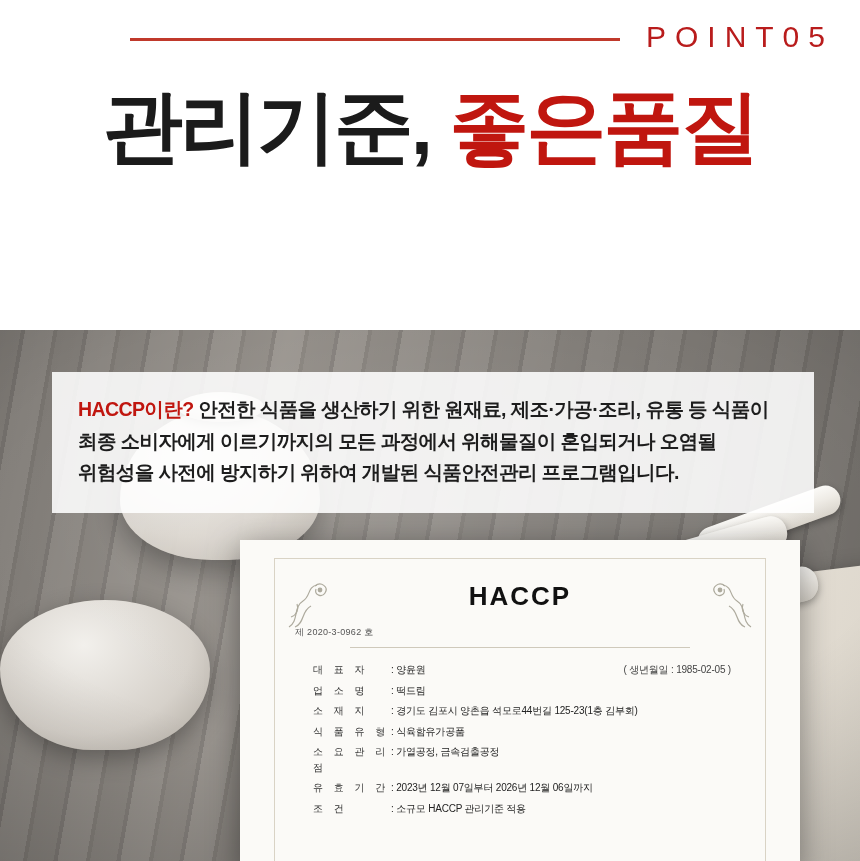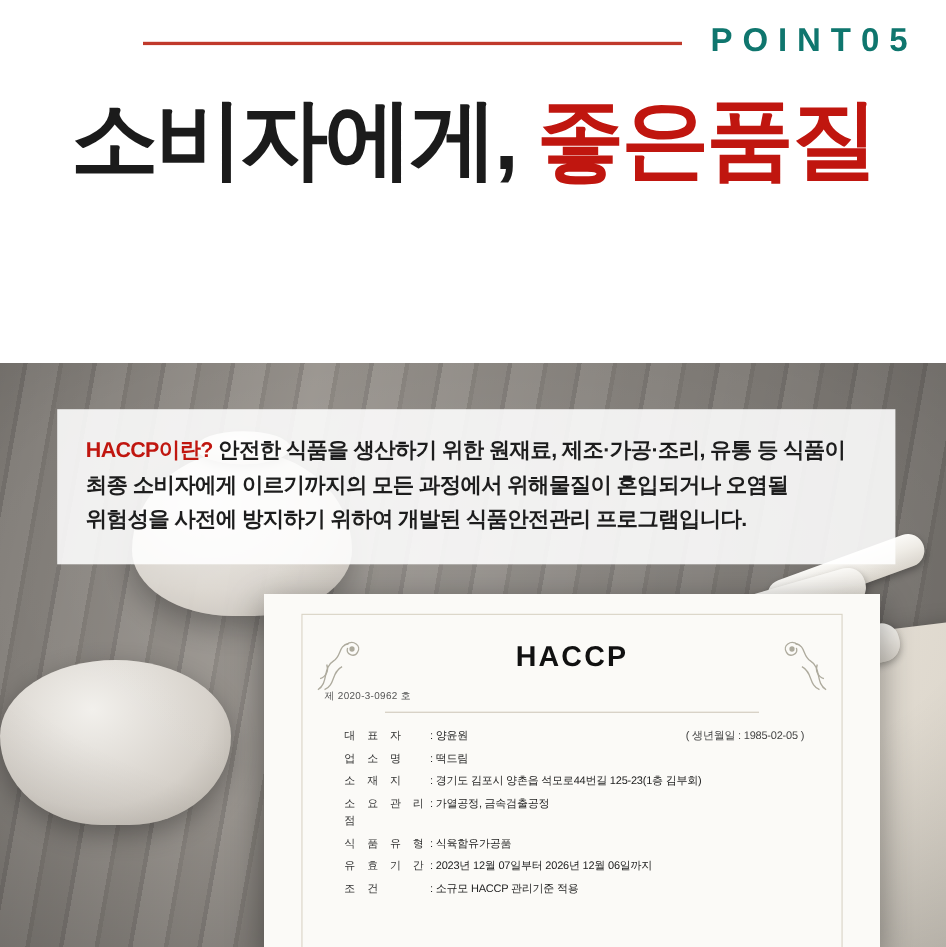--- a/index.html
+++ b/index.html
@@ -39,23 +39,23 @@
   .point-rule {
     flex: 0 0 auto;
     width: 490px;
     height: 3px;
     background: #c0392b;
     margin-right: 26px;
     margin-top: 4px;
   }
   .point-label {
     font-size: 30px;
-    font-weight: bold;
+    font-weight: normal;
     letter-spacing: 9px;
-    color: #0f766e;
+    color: #b91c1c;
     padding-right: 26px;
     font-family: "Liberation Sans", sans-serif;
   }
 
   .headline {
     position: absolute;
     top: 86px;
     left: 0;
     width: 100%;
     text-align: center;
@@ -270,21 +270,21 @@
 
   <div class="header">
 
     <div class="point-row">
       <div class="point-rule"></div>
       <div class="point-label">POINT05</div>
     </div>
 
     <div class="headline">
       <div class="headline-line headline-line2">
-        <span class="hl-dark">소비자에게, </span><span class="hl-red">좋은품질</span>
+        <span class="hl-dark">관리기준, </span><span class="hl-red">좋은품질</span>
       </div>
     </div>
   </div>
 
   <div class="photo">
     <div class="photo-bg"></div>
     <div class="pot"></div>
     <div class="pot-lid"></div>
     <div class="cup"></div>
     <div class="board"></div>
@@ -339,28 +339,28 @@
         </div>
         <div class="cert-row">
           <span class="lbl">업 소 명</span>
           <span class="val">: 떡드림</span>
         </div>
         <div class="cert-row">
           <span class="lbl">소 재 지</span>
           <span class="val">: 경기도 김포시 양촌읍 석모로44번길 125-23(1층 김부회)</span>
         </div>
         <div class="cert-row">
+          <span class="lbl">식 품 유 형</span>
+          <span class="val">: 식육함유가공품</span>
+        </div>
+        <div class="cert-row">
           <span class="lbl">소 요 관 리 점</span>
           <span class="val">: 가열공정, 금속검출공정</span>
         </div>
         <div class="cert-row">
-          <span class="lbl">식 품 유 형</span>
-          <span class="val">: 식육함유가공품</span>
-        </div>
-        <div class="cert-row">
           <span class="lbl">유 효 기 간</span>
           <span class="val">: 2023년 12월 07일부터 2026년 12월 06일까지</span>
         </div>
         <div class="cert-row">
           <span class="lbl">조 건</span>
           <span class="val">: 소규모 HACCP 관리기준 적용</span>
         </div>
       </div>
 
     </div>

